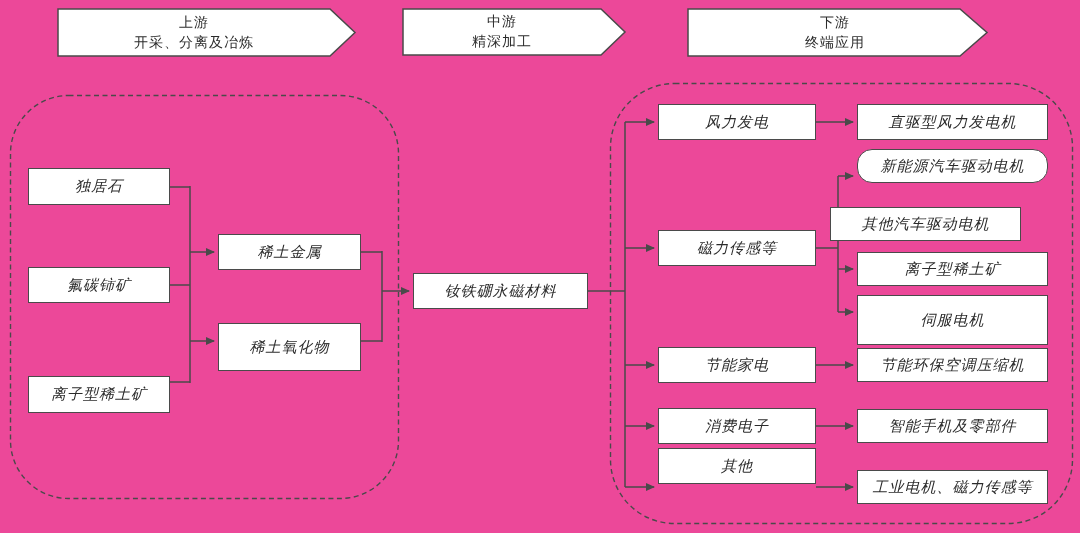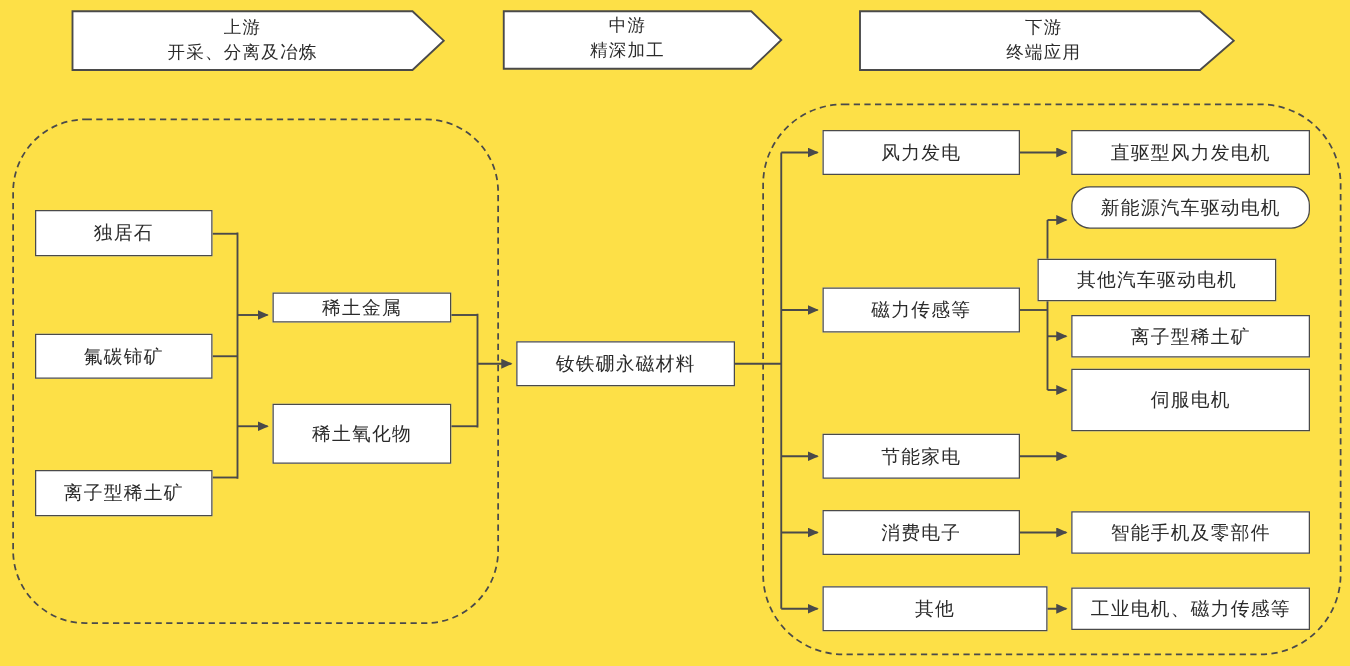--- a/index.html
+++ b/index.html
@@ -5,41 +5,42 @@
   html, body {
     margin: 0;
     padding: 0;
     background: #ffffff;
     font-family: "Liberation Serif", "DejaVu Serif", serif;
   }
   #canvas {
     position: relative;
     width: 1080px;
     height: 533px;
-    background: #fde047;
+    background: #ec4899;
     overflow: hidden;
   }
   #wires {
     position: absolute;
     left: 0; top: 0;
     width: 1080px; height: 533px;
   }
   .node {
     position: absolute;
     box-sizing: border-box;
     border: 1.5px solid #4a4a4a;
     background: #ffffff;
     display: flex;
     align-items: center;
     justify-content: center;
     font-size: 15px;
     color: #2b2b2b;
     letter-spacing: 1px;
     white-space: nowrap;
     z-index: 2;
+    font-style: italic;
   }
   .banner-text {
     position: absolute;
     display: flex;
     flex-direction: column;
     align-items: center;
     justify-content: center;
     font-size: 14px;
     line-height: 20px;
     color: #2b2b2b;
@@ -50,30 +51,30 @@
   
   #banner1-text { left: 58px;  top: 9px; width: 272px; height: 47px; }
   #banner2-text { left: 403px; top: 9px; width: 198px; height: 46px; }
   #banner3-text { left: 688px; top: 9px; width: 272px; height: 47px; padding-left: 11px; }
 
   
   #ore-0 { left: 28px;  top: 168px; width: 142px; height: 37px; }
   #ore-1 { left: 28px;  top: 267px; width: 142px; height: 36px; }
   #ore-2 { left: 28px;  top: 376px; width: 142px; height: 37px; }
   
-  #ref-0 { left: 218px; top: 234px; width: 143px; height: 24px; }
+  #ref-0 { left: 218px; top: 234px; width: 143px; height: 36px; }
   #ref-1 { left: 218px; top: 323px; width: 143px; height: 48px; }
   
   #core  { left: 413px; top: 273px; width: 175px; height: 36px; }
   
   #cat-0 { left: 658px; top: 104px; width: 158px; height: 36px; }
   #cat-1 { left: 658px; top: 230px; width: 158px; height: 36px; }
   #cat-2 { left: 658px; top: 347px; width: 158px; height: 36px; }
   #cat-3 { left: 658px; top: 408px; width: 158px; height: 36px; }
-  #cat-4 { left: 658px; top: 469px; width: 180px; height: 36px; }
+  #cat-4 { left: 658px; top: 448px; width: 158px; height: 36px; }
   
   #app-0-0 { left: 857px; top: 104px; width: 191px; height: 36px; }
   #app-1-0 { left: 857px; top: 149px; width: 191px; height: 34px; border-radius: 15px; }
   #app-1-1 { left: 830px; top: 207px; width: 191px; height: 34px; }
   #app-1-2 { left: 857px; top: 252px; width: 191px; height: 34px; }
   #app-1-3 { left: 857px; top: 295px; width: 191px; height: 50px; }
   #app-2-0 { left: 857px; top: 348px; width: 191px; height: 34px; }
   #app-3-0 { left: 857px; top: 409px; width: 191px; height: 34px; }
   #app-4-0 { left: 857px; top: 470px; width: 191px; height: 34px; }
 </style>
@@ -158,16 +159,17 @@
   <div id="cat-1" class="node">磁力传感等</div>
   <div id="cat-2" class="node">节能家电</div>
   <div id="cat-3" class="node">消费电子</div>
   <div id="cat-4" class="node">其他</div>
 
   <div id="app-0-0" class="node">直驱型风力发电机</div>
   <div id="app-1-0" class="node">新能源汽车驱动电机</div>
   <div id="app-1-1" class="node">其他汽车驱动电机</div>
   <div id="app-1-2" class="node">离子型稀土矿</div>
   <div id="app-1-3" class="node">伺服电机</div>
+  <div id="app-2-0" class="node">节能环保空调压缩机</div>
   <div id="app-3-0" class="node">智能手机及零部件</div>
   <div id="app-4-0" class="node">工业电机、磁力传感等</div>
 
 </div>
 
 </body></html>

